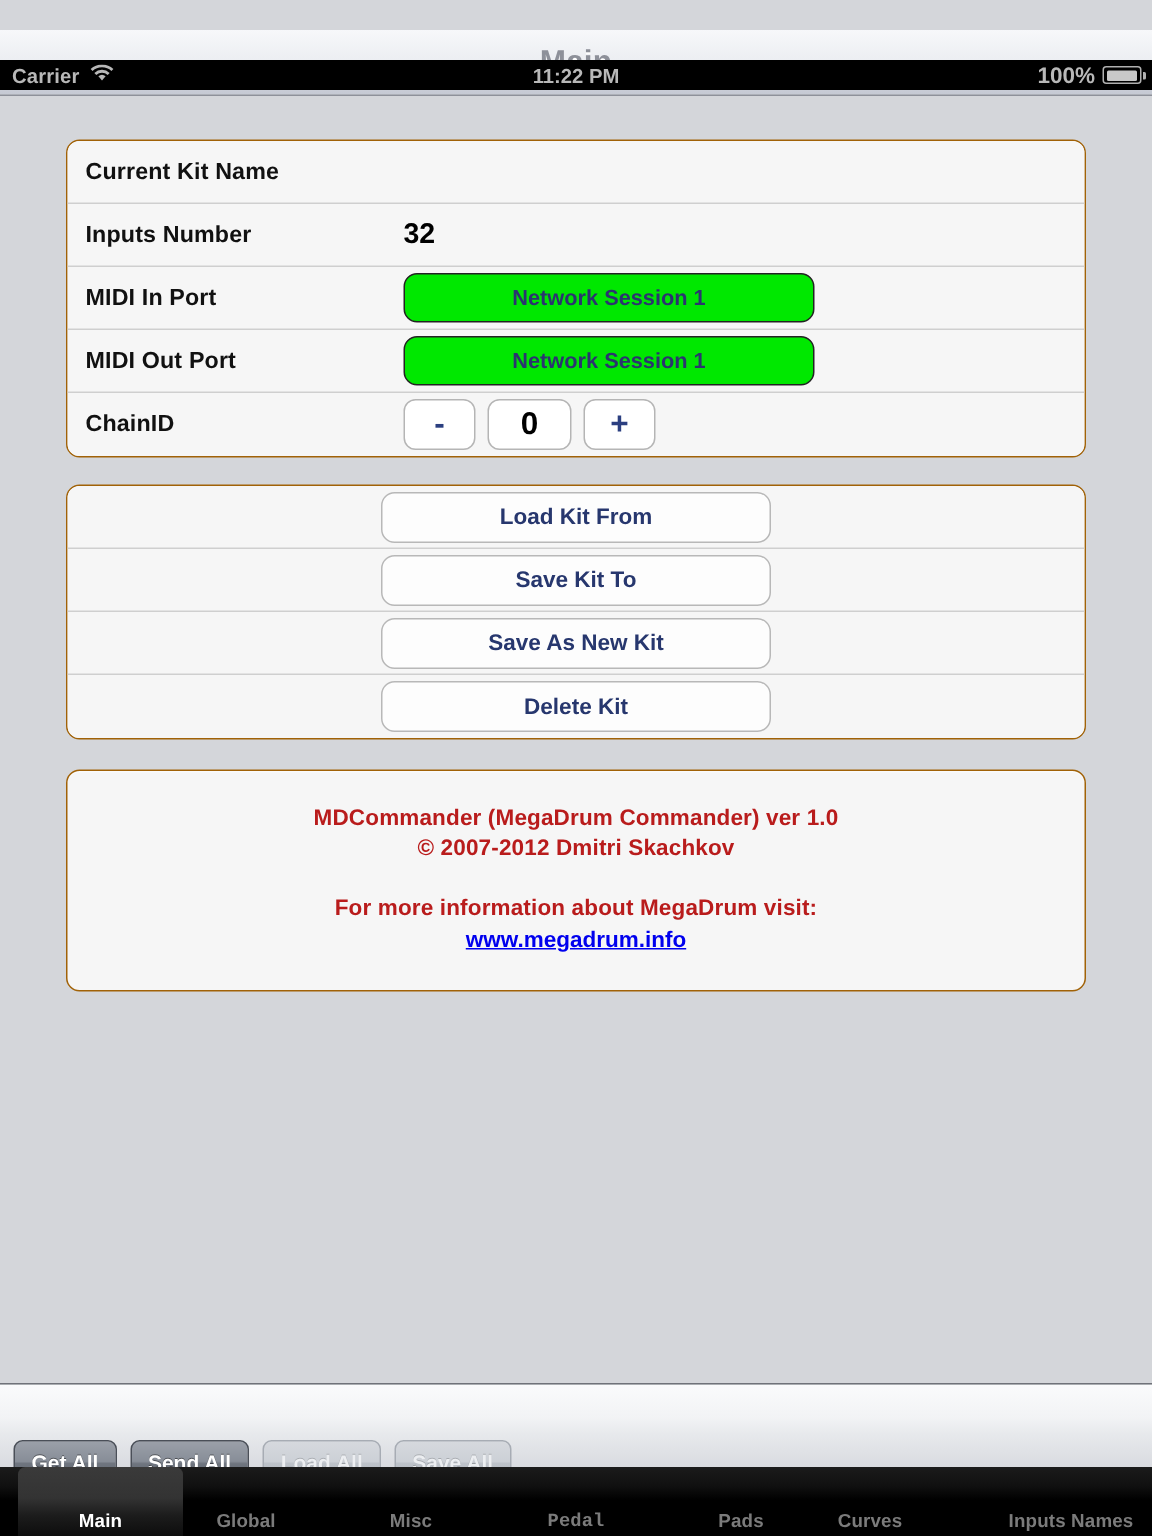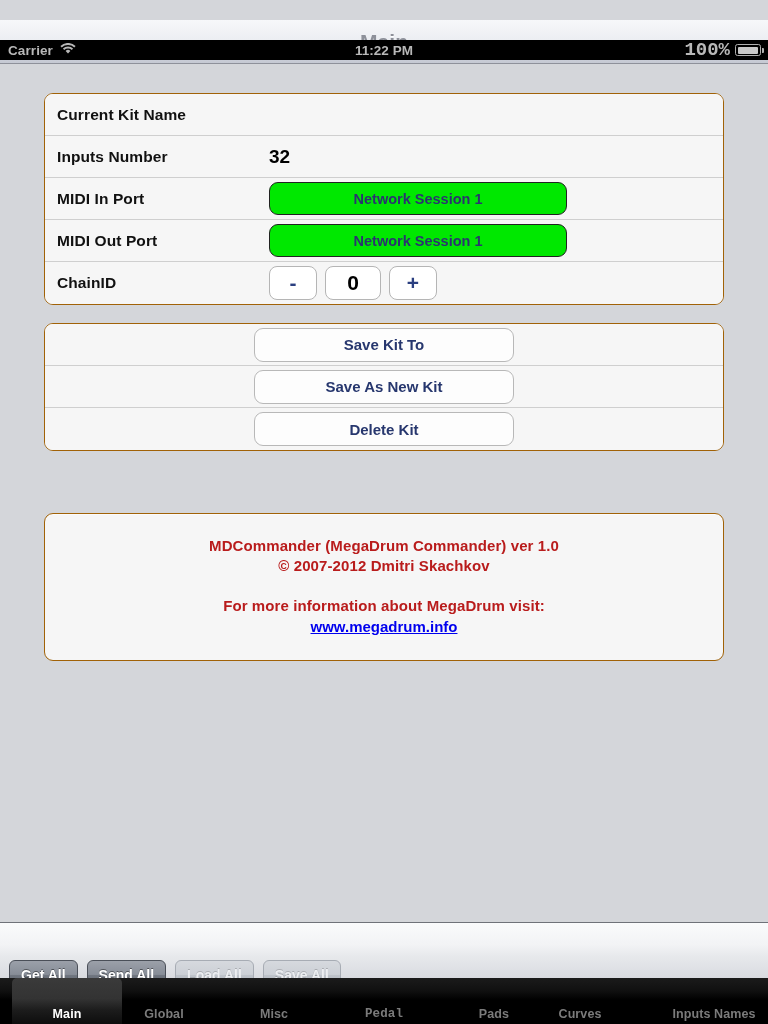--- a/index.html
+++ b/index.html
@@ -45,21 +45,21 @@
     text-align: center;
     font-size: 13.5px;
   }
   .sb-right {
     position: absolute;
     right: 7px;
     display: flex;
     align-items: center;
     gap: 5px;
   }
-  .sb-batt-pct { font-size: 19px; font-family: Liberation Mono, monospace; }
+  .sb-batt-pct { font-size: 15px; }
   .battery {
     position: relative;
     width: 26px; height: 12px;
     border: 1.5px solid #b0b0b0;
     border-radius: 2.5px;
     box-sizing: border-box;
   }
   .battery::after {
     content: "";
     position: absolute;
@@ -147,21 +147,21 @@
     left: 224px;
     font-size: 19px;
     font-weight: bold;
     color: #000000;
   }
 
   
   .green-btn {
     position: absolute;
     left: 224px;
-    width: 298px;
+    width: 274px;
     height: 33px;
     background: #00e800;
     border: 1.5px solid #222222;
     border-radius: 9px;
     display: flex;
     align-items: center;
     justify-content: center;
     font-size: 14.5px;
     font-weight: bold;
     color: #2b3470;
@@ -388,20 +388,23 @@
         <div class="step-btn">-</div>
         <div class="step-val">0</div>
         <div class="step-btn">+</div>
       </div>
     </div>
 
   </div>
 
   <div class="panel panel-actions">
     <div class="action-row">
+      <div class="action-btn">Load Kit From</div>
+    </div>
+    <div class="action-row">
       <div class="action-btn">Save Kit To</div>
     </div>
     <div class="action-row">
       <div class="action-btn">Save As New Kit</div>
     </div>
     <div class="action-row">
       <div class="action-btn">Delete Kit</div>
     </div>
   </div>
 

